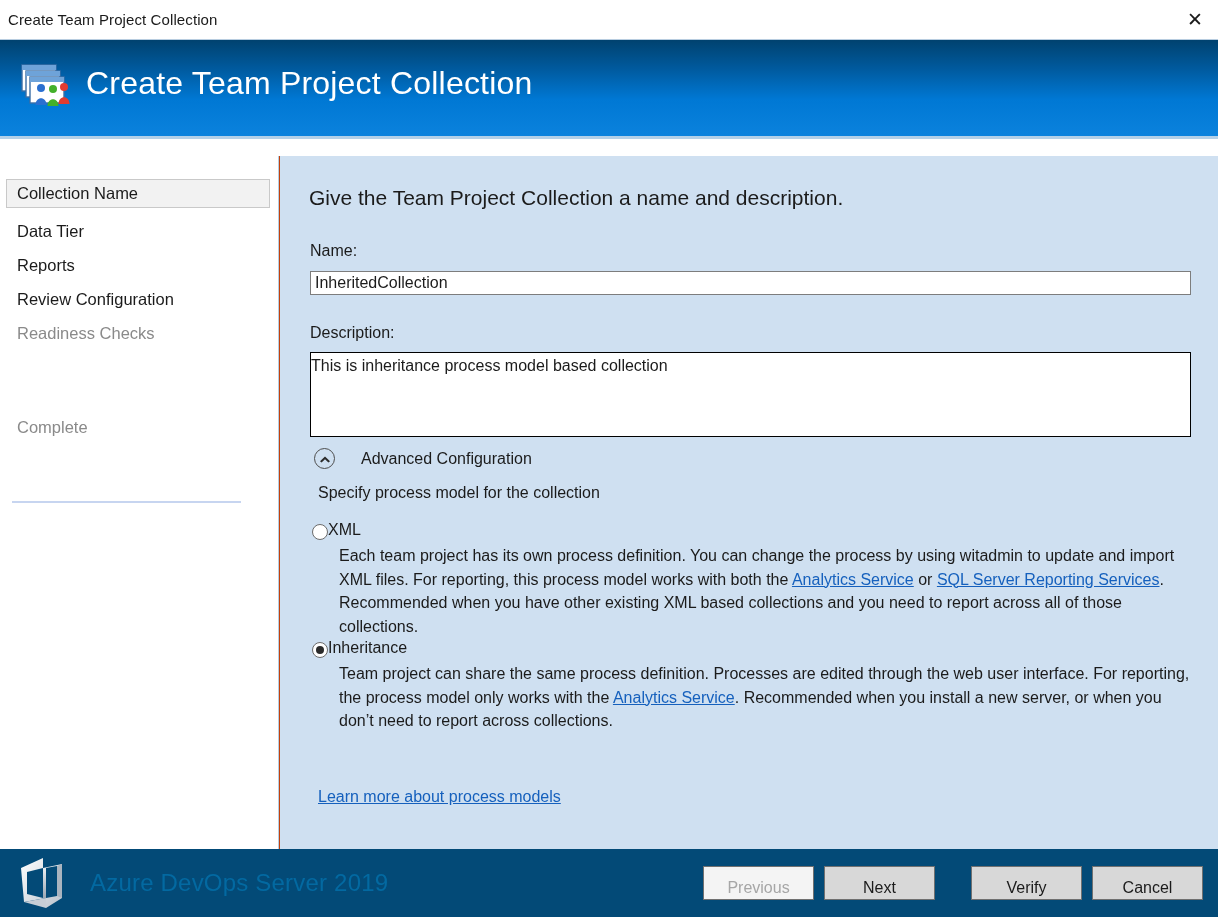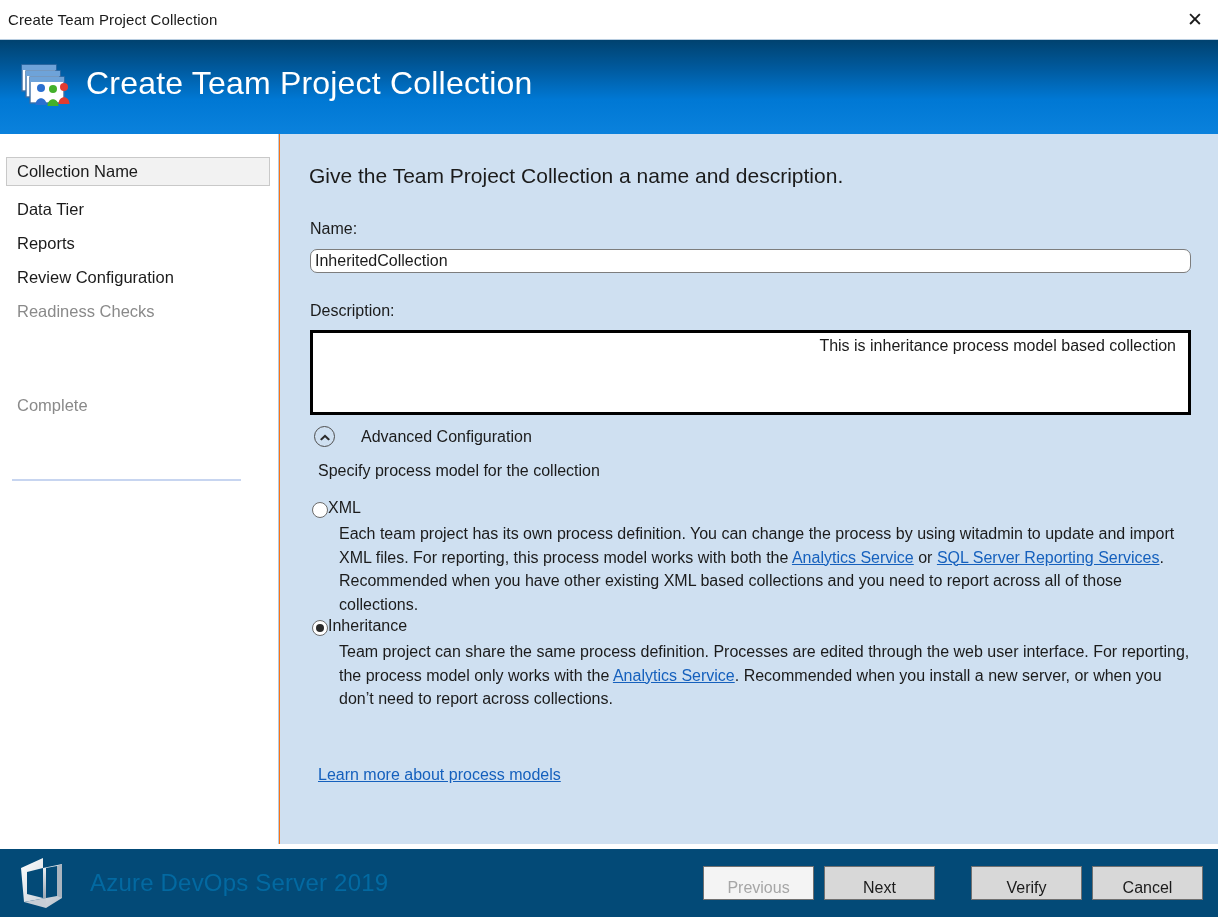--- a/index.html
+++ b/index.html
@@ -59,23 +59,23 @@
 
   
   .header-sep {
     position: absolute; left: 0; top: 136px;
     width: 1218px; height: 3px;
     background: #b3d0e8;
   }
 
   
   .body-area {
-    position: absolute; left: 0; top: 134px;
+    position: absolute; left: 0; top: 156px;
     width: 1184px; height: 710px;
-    background: #f97316;
+    background: #c2410c;
   }
 
   .sidebar {
     position: absolute; left: 0; top: 0;
     width: 279px; height: 710px;
     background: #ffffff;
     border-right: 1px solid #b6cde2;
   }
   .nav-item {
     position: absolute; left: 6px;
@@ -122,29 +122,28 @@
     font-family: "Liberation Sans", sans-serif;
     font-size: 16px;
     color: #1b1b1b;
     padding: 0 4px;
     outline: none;
   }
   .text-area {
     position: absolute; left: 30px;
     width: 881px; height: 85px;
     background: #ffffff;
-    border: 3px solid #000000;
+    border: 1px solid #000000;
     font-family: "Liberation Sans", sans-serif;
     font-size: 16px;
     color: #1b1b1b;
-    padding: 3px 12px;
+    padding: 3px 0;
     resize: none;
     outline: none;
     line-height: 20px;
-    text-align: right;
   }
 
   
   .adv-toggle {
     position: absolute; left: 34px; top: 292px;
     display: flex; align-items: center; gap: 26px;
     cursor: pointer;
   }
   .chev-circle {
     width: 21px; height: 21px; border-radius: 50%;
@@ -278,21 +277,21 @@
       <div class="nav-item dim" style="top:257px;">
         <span>Complete</span>
       </div>
     </div>
 
     <div class="main">
 
       <div class="main-heading">Give the Team Project Collection a name and description.</div>
 
       <div class="field-label" style="top:86px;">Name:</div>
-      <input class="text-input" style="top: 115px; border-radius: 7px;" value="InheritedCollection">
+      <input class="text-input" style="top: 115px;" value="InheritedCollection">
 
       <div class="field-label" style="top:168px;">Description:</div>
       <textarea class="text-area" style="top: 196px;">This is inheritance process model based collection</textarea>
 
       <div class="adv-toggle">
         <span class="chev-circle">
           <svg width="12" height="8" viewBox="0 0 12 8">
             <path d="M1 6.2 L6 1.4 L11 6.2 L9.4 7.4 L6 4.2 L2.6 7.4 Z" fill="#2b2b2b"></path>
           </svg>
         </span>

